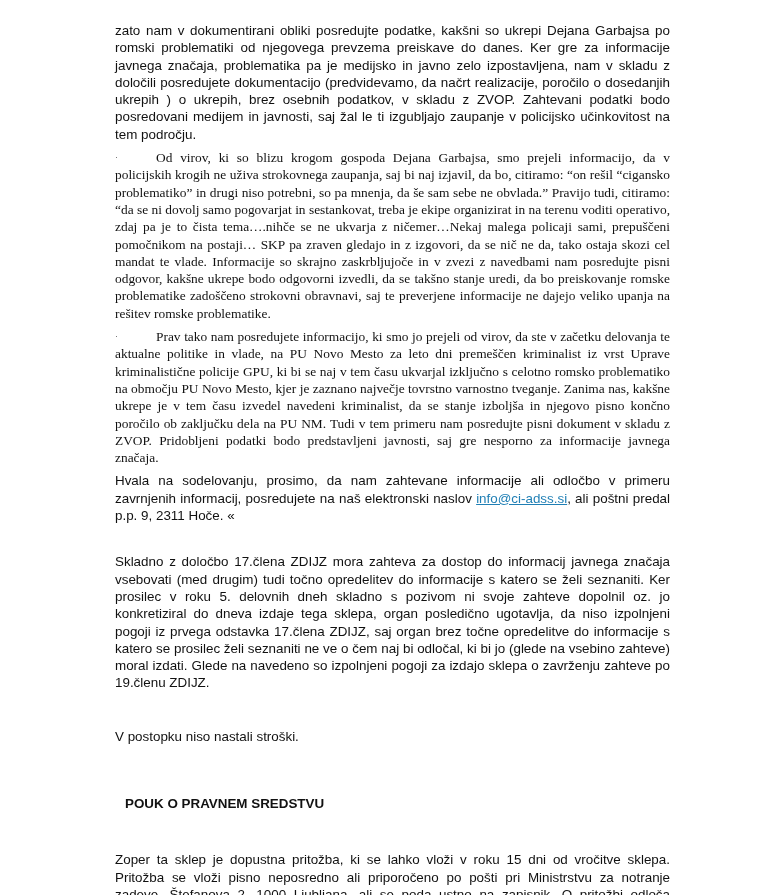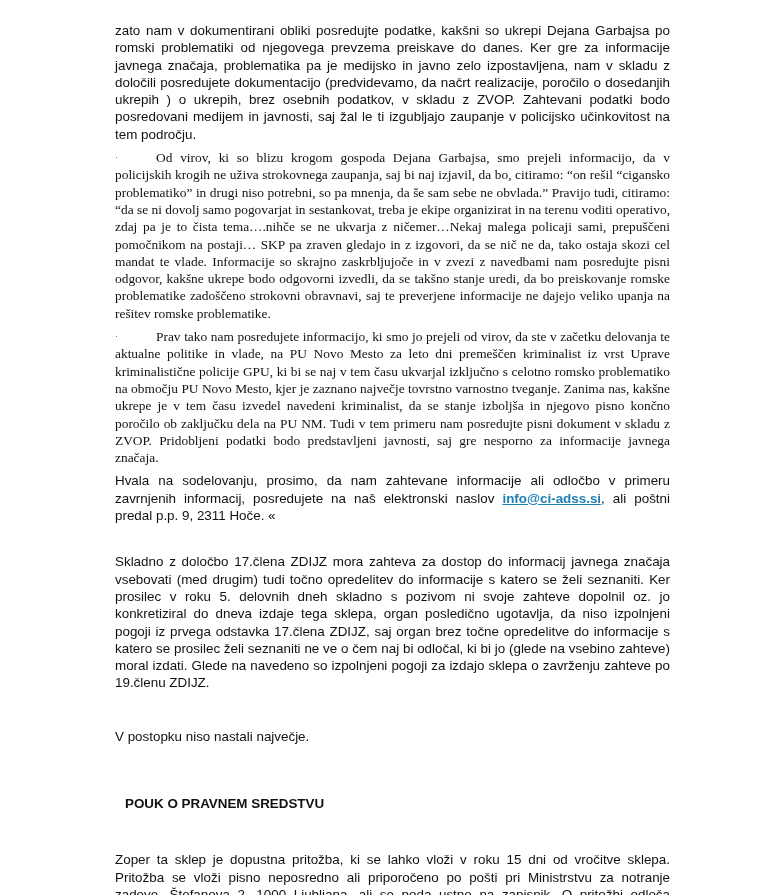--- a/index.html
+++ b/index.html
@@ -5,21 +5,21 @@
   html, body { margin: 0; padding: 0; background: #ffffff; }
   body { width: 772px; height: 895px; position: relative; overflow: hidden; }
   .page {
     position: absolute; left: 109px; top: 0; width: 567px;
     font-family: "Liberation Sans", sans-serif; font-size: 13.4px; line-height: 17.3px; color: #111;
   }
   .p { margin: 6px; text-align: justify; text-align-last: left; }
   .top-gap { height: 16px; }
   .bullet-line { text-indent: 0; font-family: Liberation Serif, serif; }
   .bullet { display: inline-block; width: 41px; font-size: 9px; vertical-align: top; color: #333; }
-  .link { color: #1f7fb5; text-decoration: underline; font-weight: bold; }
+  .link { color: #1f7fb5; text-decoration: underline; }
   .gap-1 { height: 17px; }
   .gap-2 { height: 24px; }
   .gap-3 { height: 28px; }
   .heading { font-weight: bold; margin: 16px; }
   .gap-h { height: 17px; }
   .gap-sig { height: 33px; }
   .signature { margin-left: 226px; }
   .sig-line { margin: 0; line-height: 19px; }
 </style>
 </head>
@@ -32,21 +32,21 @@
   <p class="p bullet-line"><span class="bullet">·</span><span>Od virov, ki so blizu krogom gospoda Dejana Garbajsa, smo prejeli informacijo, da v policijskih krogih ne uživa strokovnega zaupanja, saj bi naj izjavil, da bo, citiramo: “on rešil “cigansko problematiko” in drugi niso potrebni, so pa mnenja, da še sam sebe ne obvlada.” Pravijo tudi, citiramo: “da se ni dovolj samo pogovarjat in sestankovat, treba je ekipe organizirat in na terenu voditi operativo, zdaj pa je to čista tema….nihče se ne ukvarja z ničemer…Nekaj malega policaji sami, prepuščeni pomočnikom na postaji… SKP pa zraven gledajo in z izgovori, da se nič ne da, tako ostaja skozi cel mandat te vlade. Informacije so skrajno zaskrbljujoče in v zvezi z navedbami nam posredujte pisni odgovor, kakšne ukrepe bodo odgovorni izvedli, da se takšno stanje uredi, da bo preiskovanje romske problematike zadoščeno strokovni obravnavi, saj te preverjene informacije ne dajejo veliko upanja na rešitev romske problematike.</span></p>
 
   <p class="p bullet-line"><span class="bullet">·</span><span>Prav tako nam posredujete informacijo, ki smo jo prejeli od virov, da ste v začetku delovanja te aktualne politike in vlade, na PU Novo Mesto za leto dni premeščen kriminalist iz vrst Uprave kriminalistične policije GPU, ki bi se naj v tem času ukvarjal izključno s celotno romsko problematiko na območju PU Novo Mesto, kjer je zaznano največje tovrstno varnostno tveganje. Zanima nas, kakšne ukrepe je v tem času izvedel navedeni kriminalist, da se stanje izboljša in njegovo pisno končno poročilo ob zaključku dela na PU NM. Tudi v tem primeru nam posredujte pisni dokument v skladu z ZVOP. Pridobljeni podatki bodo predstavljeni javnosti, saj gre nesporno za informacije javnega značaja.</span></p>
 
   <p class="p"><span>Hvala na sodelovanju, prosimo, da nam zahtevane informacije ali odločbo v primeru zavrnjenih informacij, posredujete na naš elektronski naslov </span><a class="link">info@ci-adss.si</a><span>, ali poštni predal p.p. 9, 2311 Hoče. «</span></p>
 
   <div class="gap-1"></div>
   <p class="p">Skladno z določbo 17.člena ZDIJZ mora zahteva za dostop do informacij javnega značaja vsebovati (med drugim) tudi točno opredelitev do informacije s katero se želi seznaniti. Ker prosilec v roku 5. delovnih dneh skladno s pozivom ni svoje zahteve dopolnil oz. jo konkretiziral do dneva izdaje tega sklepa, organ posledično ugotavlja, da niso izpolnjeni pogoji iz prvega odstavka 17.člena ZDIJZ, saj organ brez točne opredelitve do informacije s katero se prosilec želi seznaniti ne ve o čem naj bi odločal, ki bi jo (glede na vsebino zahteve) moral izdati.  Glede na navedeno so izpolnjeni pogoji za izdajo sklepa o zavrženju zahteve po 19.členu ZDIJZ.</p>
 
   <div class="gap-2"></div>
-  <p class="p">V postopku niso nastali največje.</p>
+  <p class="p">V postopku niso nastali stroški.</p>
 
   <div class="gap-3"></div>
   <p class="heading">POUK O PRAVNEM SREDSTVU</p>
 
   <div class="gap-h"></div>
   <p class="p">Zoper ta sklep je dopustna pritožba, ki se lahko vloži v roku 15 dni od vročitve sklepa. Pritožba se vloži pisno neposredno ali priporočeno po pošti pri Ministrstvu za notranje zadeve, Štefanova 2, 1000 Ljubljana, ali se poda ustno na zapisnik. O pritožbi odloča Informacijski pooblaščenec, Dunajska cesta 22, 1000 Ljubljana.</p>
 
   <div class="gap-sig"></div>
   <div class="signature">
     <p class="sig-line">uradna oseba za dostop do informacij</p>

